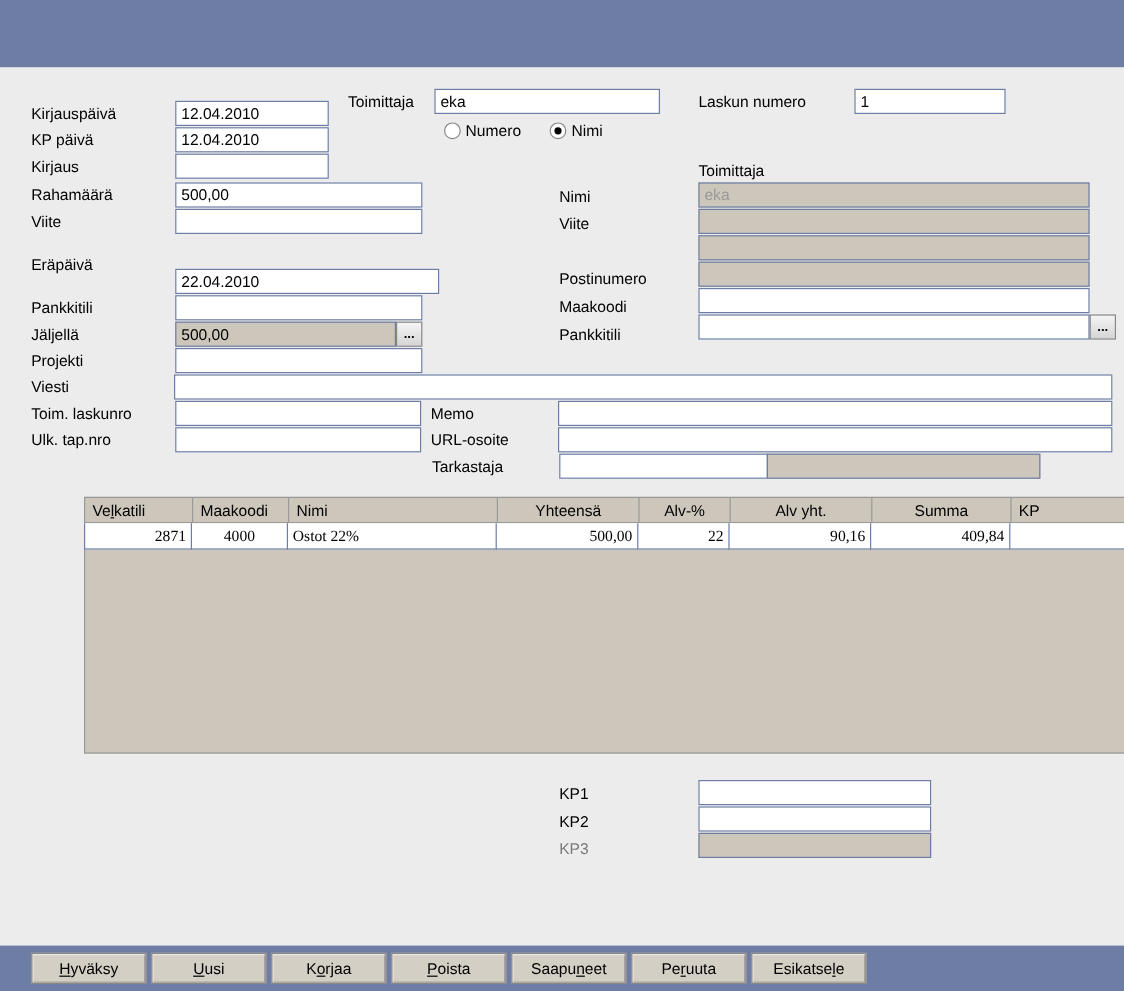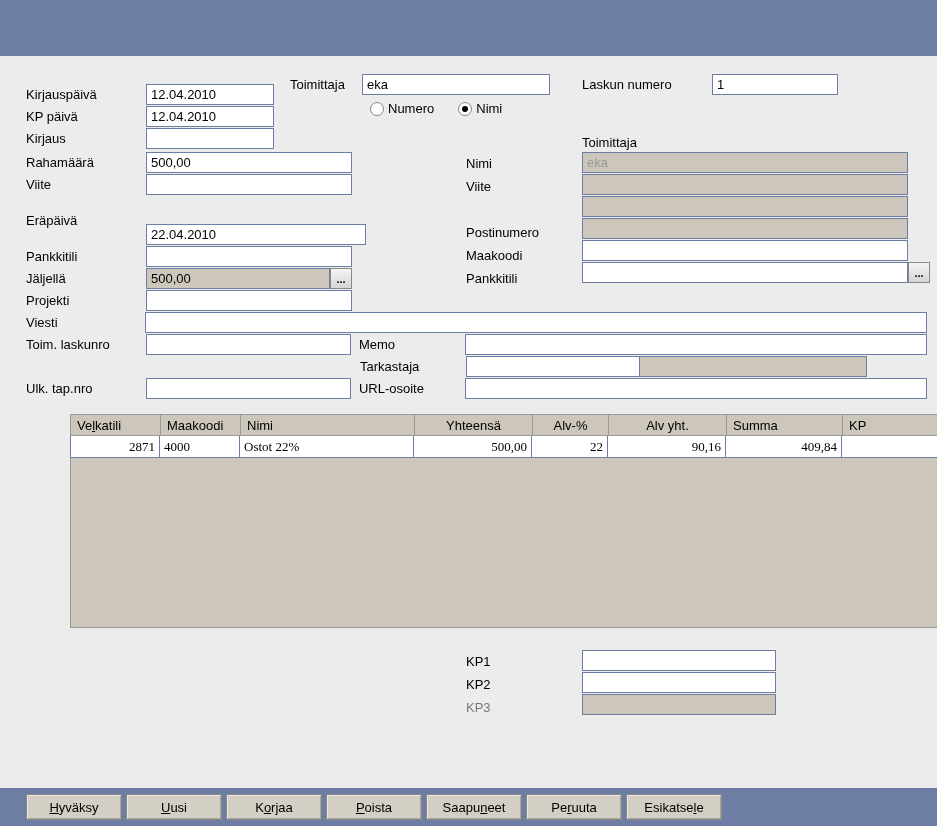--- a/index.html
+++ b/index.html
@@ -257,32 +257,32 @@
         <input class="input" style="width: 785px;" value="">
       </div>
       <div class="row">
         <span class="col-l label">Toim. laskunro</span>
         <input class="input" style="width: 206px;" value="">
         <span style="width:8px"></span>
         <span class="label" style="width:106px; display:inline-block;">Memo</span>
         <input class="input" style="width: 464px;" value="">
       </div>
       <div class="row">
+        <span class="col-l label">Ulk. tap.nro</span>
+        <input class="input" style="width: 206px;" value="">
+        <span style="width:8px"></span>
+        <span class="label" style="width:106px; display:inline-block;">URL-osoite</span>
+        <input class="input" style="width: 464px;" value="">
+      </div>
+      <div class="row">
         <span style="width:334px; display:inline-block;"></span>
         <span class="label" style="width:106px; display:inline-block;">Tarkastaja</span>
         <input class="input" style="width: 174px;" value="">
         <input class="input gray" style="width: 228px; margin-left: -1px;" readonly="" value="">
       </div>
-      <div class="row">
-        <span class="col-l label">Ulk. tap.nro</span>
-        <input class="input" style="width: 206px;" value="">
-        <span style="width:8px"></span>
-        <span class="label" style="width:106px; display:inline-block;">URL-osoite</span>
-        <input class="input" style="width: 464px;" value="">
-      </div>
     </div>
   </div>
 
   <div class="grid">
     <div class="grid-header">
       <div style="width:90px">
           <span>Ve<span class="underline">l</span>katili</span>
         </div>
       <div style="width:80px; justify-content:flex-start">
           <span>Maakoodi</span>
@@ -292,32 +292,32 @@
         </div>
       <div style="width:118px; justify-content:center">
           <span>Yhteensä</span>
         </div>
       <div style="width:76px; justify-content:center">
           <span>Alv-%</span>
         </div>
       <div style="width:118px; justify-content:center">
           <span>Alv yht.</span>
         </div>
-      <div style="width:116px; justify-content:flex-start">
+      <div style="width:116px; justify-content:center">
           <span>Summa</span>
         </div>
       <div style="flex:1; border-right:none">
           <span>KP</span>
         </div>
     </div>
     <div class="grid-row">
       <div style="width:90px; justify-content:flex-end; border-left:1px solid #6d7da4">
           <span>2871</span>
         </div>
-      <div style="width:80px; justify-content:flex-start">
+      <div style="width:80px; justify-content:center">
           <span>4000</span>
         </div>
       <div style="width:174px">
           <span>Ostot 22%</span>
         </div>
       <div style="width:118px; justify-content:flex-end">
           <span>500,00</span>
         </div>
       <div style="width:76px; justify-content:flex-end">
           <span>22</span>

